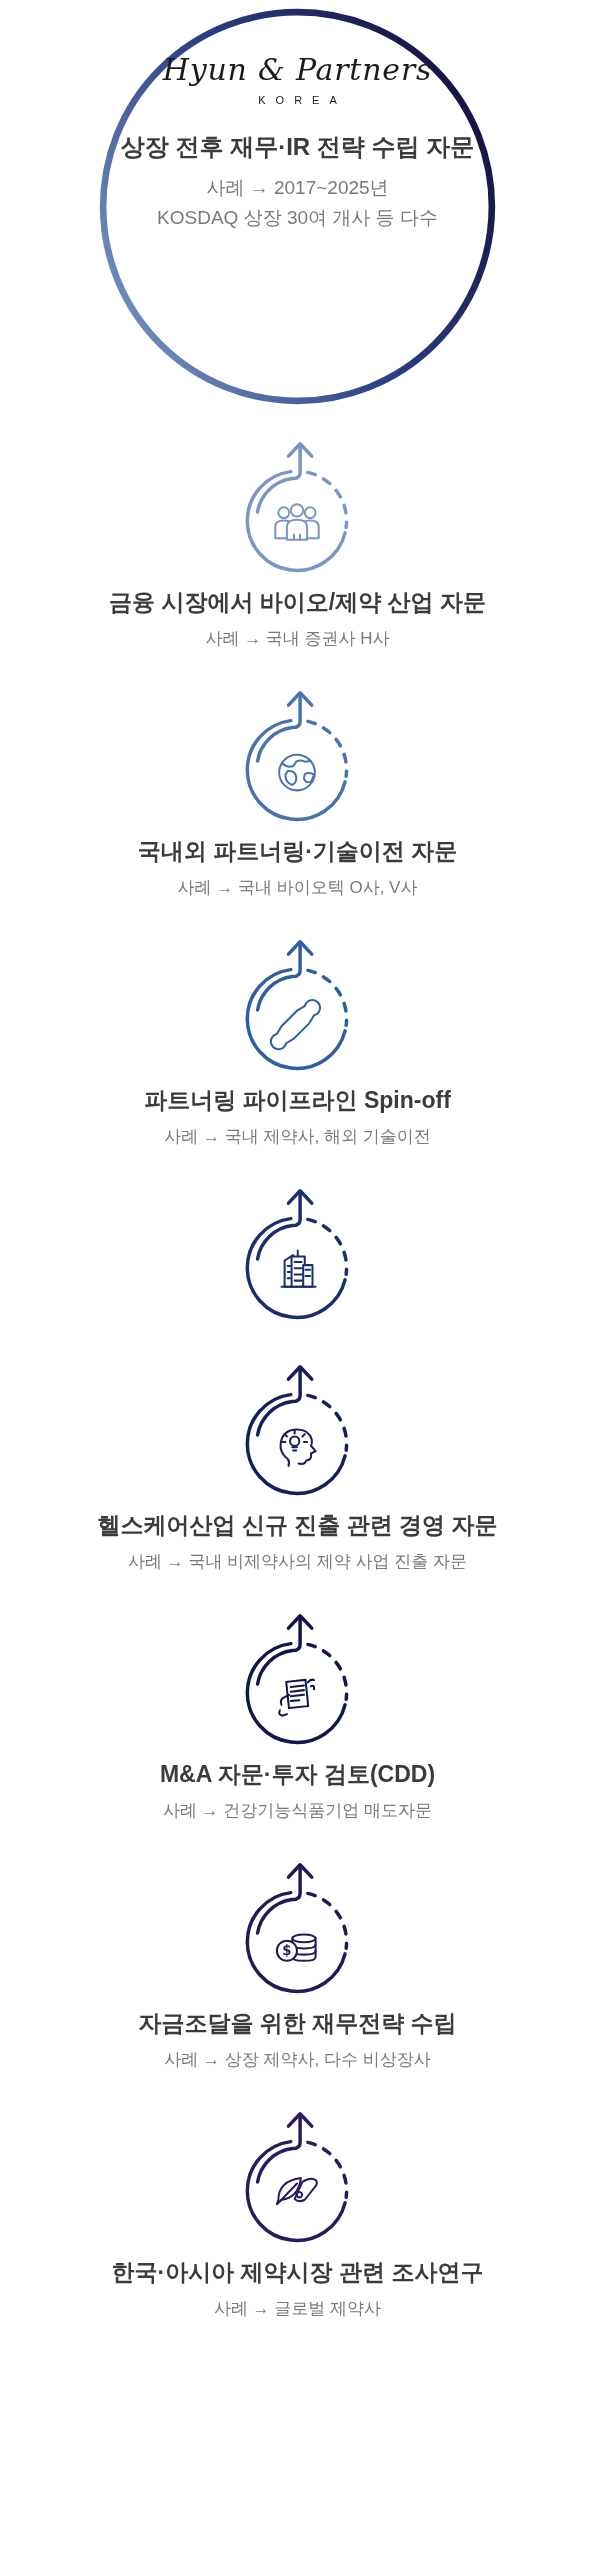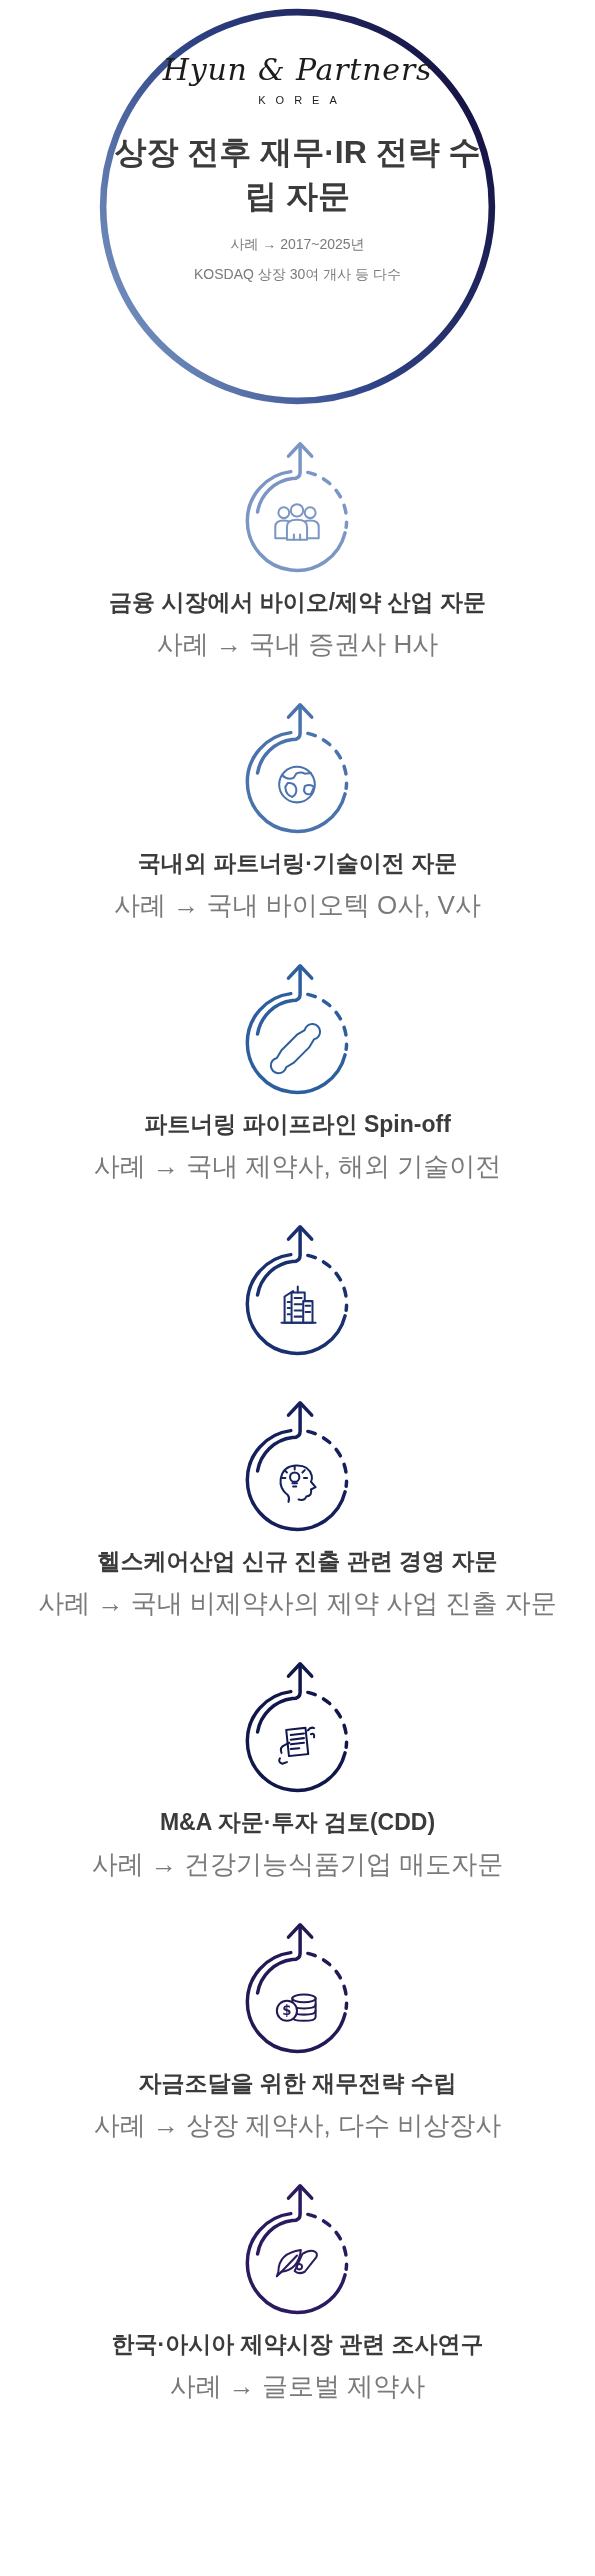--- a/index.html
+++ b/index.html
@@ -22,33 +22,33 @@
     margin-top:44px;
     font-family:"DejaVu Serif","Liberation Serif",serif;
     font-style:italic;font-weight:500;
     font-size:30px;color:#1c1c1c;letter-spacing:0.8px;
   }
   .brand-sub{
     margin-top:6.6px;font-size:11px;color:#1c1c1c;
     letter-spacing:10px;text-indent:10px;font-weight:400;
   }
   .hero-title{
-    margin-top:25px;font-size:32px;font-weight:700;color:var(--title-color,#3b3b3b);
+    margin-top:25px;font-size:24px;font-weight:700;color:var(--title-color,#3b3b3b);
   }
   .hero-case{
-    margin-top:10px;font-size:14px;line-height:30px;color:var(--sub-color,#7a7a7a);
+    margin-top:10px;font-size:19px;line-height:30px;color:var(--sub-color,#7a7a7a);
   }
 
   
   .services{display:flex;flex-direction:column;align-items:center;margin-top:31px;padding-bottom:5px;}
   .service{display:flex;flex-direction:column;align-items:center;text-align:center;}
   .service + .service{margin-top:35px;}
   .svc-icon{line-height:0;}
   .svc-title{margin:10px 0 0 0;font-size:23px;font-weight:700;color:var(--title-color,#3b3b3b);}
-  .svc-case{margin:9px 0 0 0;font-size:26px;font-weight:400;color:var(--sub-color,#7a7a7a);}
+  .svc-case{margin:9px 0 0 0;font-size:17px;font-weight:400;color:var(--sub-color,#7a7a7a);}
 </style>
 </head>
 <body>
 
 <div class="page">
 
   <div class="hero">
     <svg class="ring" viewBox="0 0 480 480" aria-hidden="true">
       <defs>
         <linearGradient id="rg" x1="0" y1="0.78" x2="1" y2="0.22">

